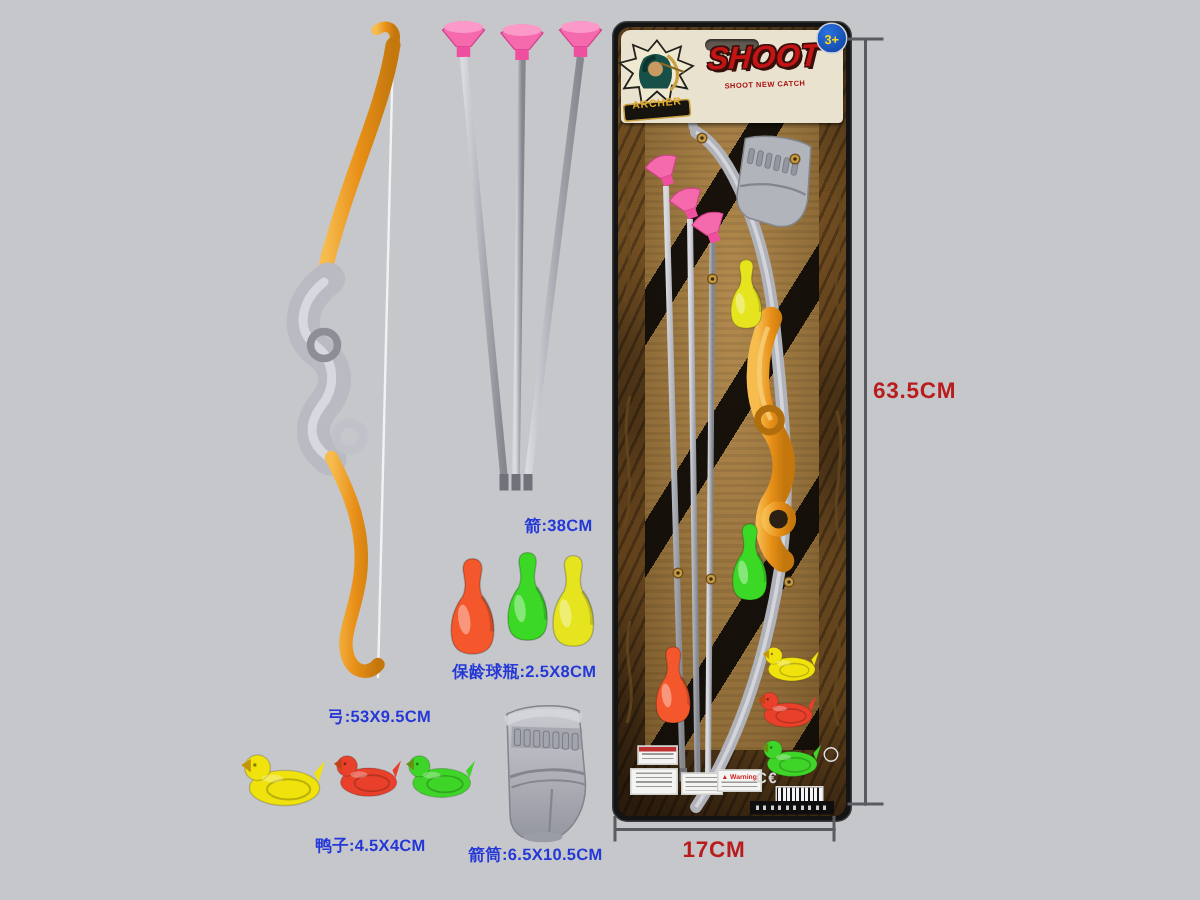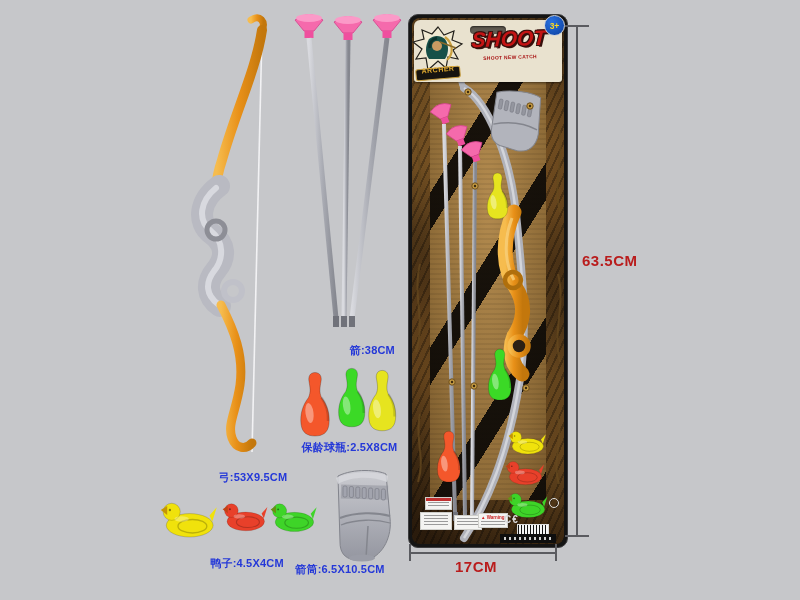--- a/index.html
+++ b/index.html
@@ -290,21 +290,21 @@
   <div class="abs ring-mark" style="left:549px;top:498px;"></div>
   <div class="abs barcode" style="left:517px;top:524px;width:30px;height:9px;"></div>
   <div class="abs code-strip" style="left:500px;top:534px;width:56px;height:9px;">
       <div></div>
     </div>
 
   <div class="abs cn-label" style="left:198px;top:470px;width:110px;">弓:53X9.5CM</div>
   <div class="abs cn-label" style="left:305px;top:343px;width:90px;text-align:right;">箭:38CM</div>
   <div class="abs cn-label" style="left:297px;top:440px;width:105px;text-align:center;">保龄球瓶:2.5X8CM</div>
   <div class="abs cn-label" style="left:192px;top:544px;width:110px;margin-top:12px;">鸭子:4.5X4CM</div>
-  <div class="abs cn-label" style="left:280px;top:562px;width:120px;">箭筒:6.5X10.5CM</div>
+  <div class="abs cn-label" style="left:297px;top:562px;width:120px;">箭筒:6.5X10.5CM</div>
 
   <div class="abs dim-line" style="left:576px;top:26px;width:2px;height:511px;"></div>
   <div class="abs dim-line" style="left:565px;top:25px;width:24px;height:2px;"></div>
   <div class="abs dim-line" style="left:565px;top:535px;width:24px;height:2px;"></div>
   <div class="abs dim-label" style="left:582px;top:252px;">63.5CM</div>
 
   <div class="abs dim-line" style="left:410px;top:552px;width:147px;height:2px;"></div>
   <div class="abs dim-line" style="left:409px;top:544px;width:2px;height:17px;"></div>
   <div class="abs dim-line" style="left:555px;top:544px;width:2px;height:17px;"></div>
   <div class="abs dim-label" style="left:455px;top:558px;width:100px;text-align:left;">17CM</div>

